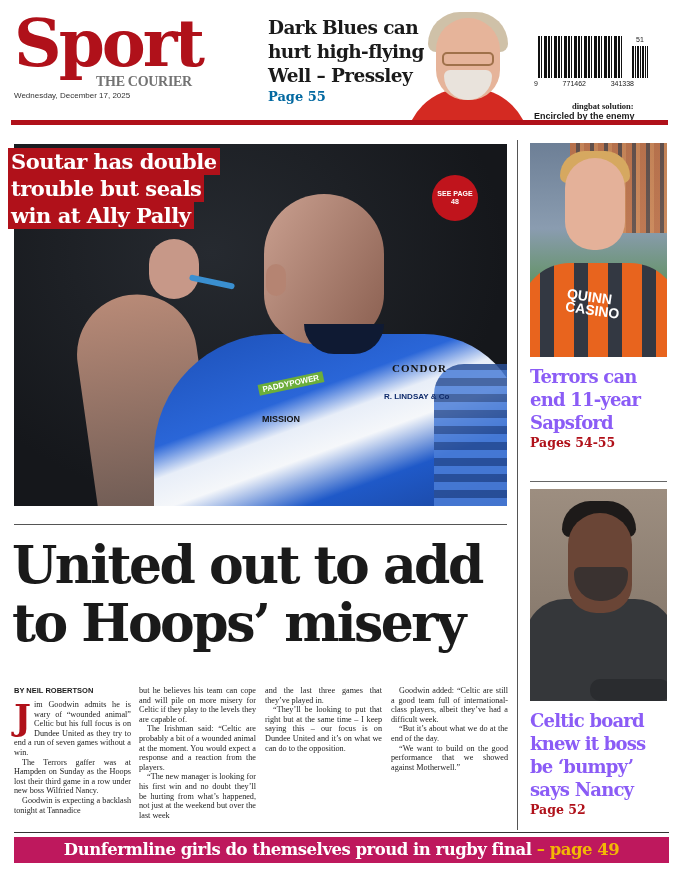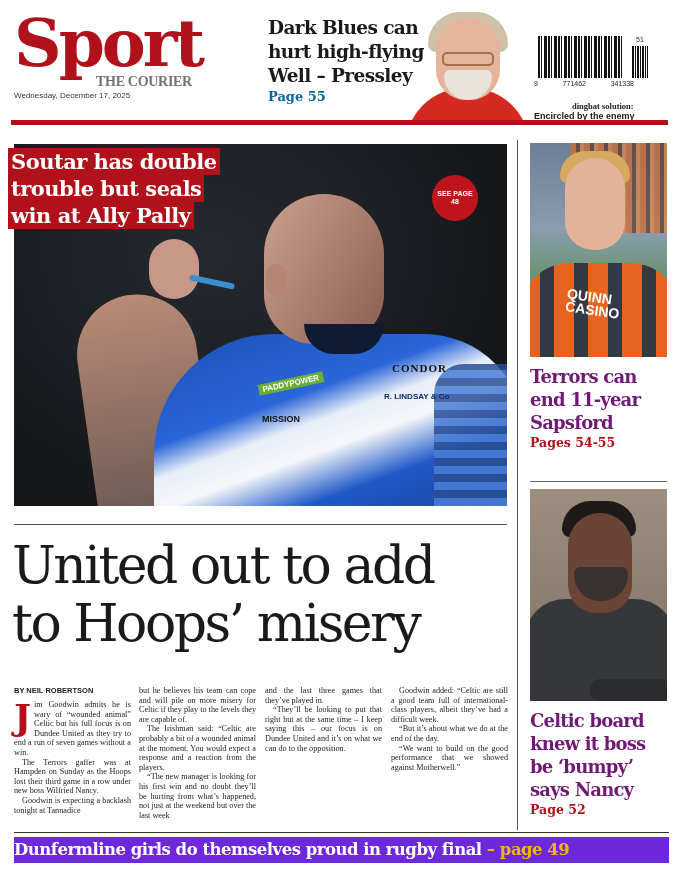--- a/index.html
+++ b/index.html
@@ -62,49 +62,49 @@
   
   .col-divider { position: absolute; left: 517px; top: 140px; width: 1px; height: 690px; background: #555; }
   .side-photo-1 { position: absolute; left: 530px; top: 143px; width: 137px; height: 214px; overflow: hidden; background: linear-gradient(180deg, #6d7f96 0%, #8a9cb0 40%, #4f8e3e 80%, #3c7a30 100%); }
   .sp1-crowd { position: absolute; left: 40px; top: 0; width: 97px; height: 90px; background: repeating-linear-gradient(90deg, #d46a2c 0 6px, #5a3a2a 6px 10px, #e7843c 10px 14px); opacity: 0.7; }
   .sp1-body { position: absolute; left: -10px; top: 120px; width: 160px; height: 110px; border-radius: 50px 50px 0 0; background: repeating-linear-gradient(90deg, #e8641e 0 20px, #333842 20px 34px); }
   .sp1-head { position: absolute; left: 35px; top: 15px; width: 60px; height: 92px; border-radius: 30px 30px 28px 28px; background: #e4b199; }
   .sp1-hair { position: absolute; left: 30px; top: 8px; width: 70px; height: 32px; border-radius: 35px 35px 10px 10px; background: #d6a860; }
   .sp1-sponsor { position: absolute; left: 36px; top: 148px; color: #fff; font-family: "Liberation Sans", sans-serif; font-weight: 700; font-size: 14px; line-height: 13px; transform: rotate(8deg); }
 
   .side-story { position: absolute; left: 530px; width: 140px; }
-  .side-story .headline { font-family: "DejaVu Serif", serif; font-weight: 700; font-size: 18px; line-height: 23px; letter-spacing: -0.8px; color: #701a75; white-space: nowrap; }
+  .side-story .headline { font-family: "DejaVu Serif", serif; font-weight: 700; font-size: 18px; line-height: 23px; letter-spacing: -0.8px; color: #8b5cf6; white-space: nowrap; }
   .side-story .pageref { font-family: "DejaVu Serif", serif; font-weight: 700; font-size: 12.5px; color: #b0111a; margin-top: 1px; }
   .story-terrors { top: 365px; }
   .story-celtic { top: 709px; }
   .side-rule { position: absolute; left: 530px; width: 137px; height: 1px; background: #666; }
 
   .side-photo-2 { position: absolute; left: 530px; top: 489px; width: 137px; height: 212px; overflow: hidden; background: linear-gradient(180deg, #9d8e80, #7c6f63); }
   .sp2-body { position: absolute; left: -5px; top: 110px; width: 150px; height: 110px; border-radius: 40px 40px 0 0; background: #35373a; }
   .sp2-head { position: absolute; left: 38px; top: 24px; width: 64px; height: 100px; border-radius: 32px 32px 28px 28px; background: #6a4536; }
   .sp2-hair { position: absolute; left: 32px; top: 12px; width: 74px; height: 36px; border-radius: 37px 37px 10px 10px; background: #1d1a19; }
   .sp2-beard { position: absolute; left: 44px; top: 78px; width: 54px; height: 34px; border-radius: 6px 6px 26px 26px; background: #3a3230; }
   .sp2-arms { position: absolute; left: 60px; top: 190px; width: 80px; height: 22px; background: #2a2c2f; border-radius: 10px; }
 
   
   .main-rule { position: absolute; left: 14px; top: 524px; width: 493px; height: 1px; background: #555; }
-  .main-headline { position: absolute; left: 12px; top: 536px; width: 500px; font-family: "DejaVu Serif", serif; font-weight: 400; font-size: 52px; line-height: 58px; letter-spacing: -2.5px; color: #1a1a1a; white-space: nowrap; }
+  .main-headline { position: absolute; left: 12px; top: 536px; width: 500px; font-family: "DejaVu Serif", serif; font-weight: 700; font-size: 52px; line-height: 58px; letter-spacing: -2.5px; color: #1a1a1a; white-space: nowrap; }
   .byline { position: absolute; left: 14px; top: 686px; font-family: "Liberation Sans", sans-serif; font-weight: 700; font-size: 7.5px; color: #1a1a1a; }
 
   .body-col { position: absolute; top: 686px; width: 117px; font-family: "Liberation Serif", serif; font-size: 8.2px; line-height: 9.6px; text-align: justify; color: #222; }
   .body-col p { text-indent: 8px; }
   .body-col p.noindent { text-indent: 0; }
   .col-1 { left: 14px; top: 700px; }
   .col-2 { left: 139px; }
   .col-3 { left: 265px; }
   .col-4 { left: 391px; }
   .dropcap { float: left; font-family: "DejaVu Serif", serif; font-weight: 700; font-size: 36px; line-height: 32px; color: #b0111a; margin: 1px 3px 0 0; }
 
   .bottom-rule { position: absolute; left: 14px; top: 832px; width: 655px; height: 1px; background: #333; }
-  .bottom-banner { position: absolute; left: 14px; top: 837px; width: 655px; height: 26px; background: #6d28d9; text-align: left; font-family: "DejaVu Serif", serif; font-weight: 700; font-size: 16.5px; line-height: 26px; color: #fff; white-space: nowrap; letter-spacing: -0.5px; }
+  .bottom-banner { position: absolute; left: 14px; top: 837px; width: 655px; height: 26px; background: #be185d; text-align: center; font-family: "DejaVu Serif", serif; font-weight: 700; font-size: 16.5px; line-height: 26px; color: #fff; white-space: nowrap; letter-spacing: -0.5px; }
   .bottom-banner .pg { color: #f2b705; }
 </style>
 </head>
 <body>
 
 <header class="masthead">
   <div class="logo">
     <div class="logo-sport">Sport</div>
     <div class="logo-courier">THE COURIER</div>
   </div>

